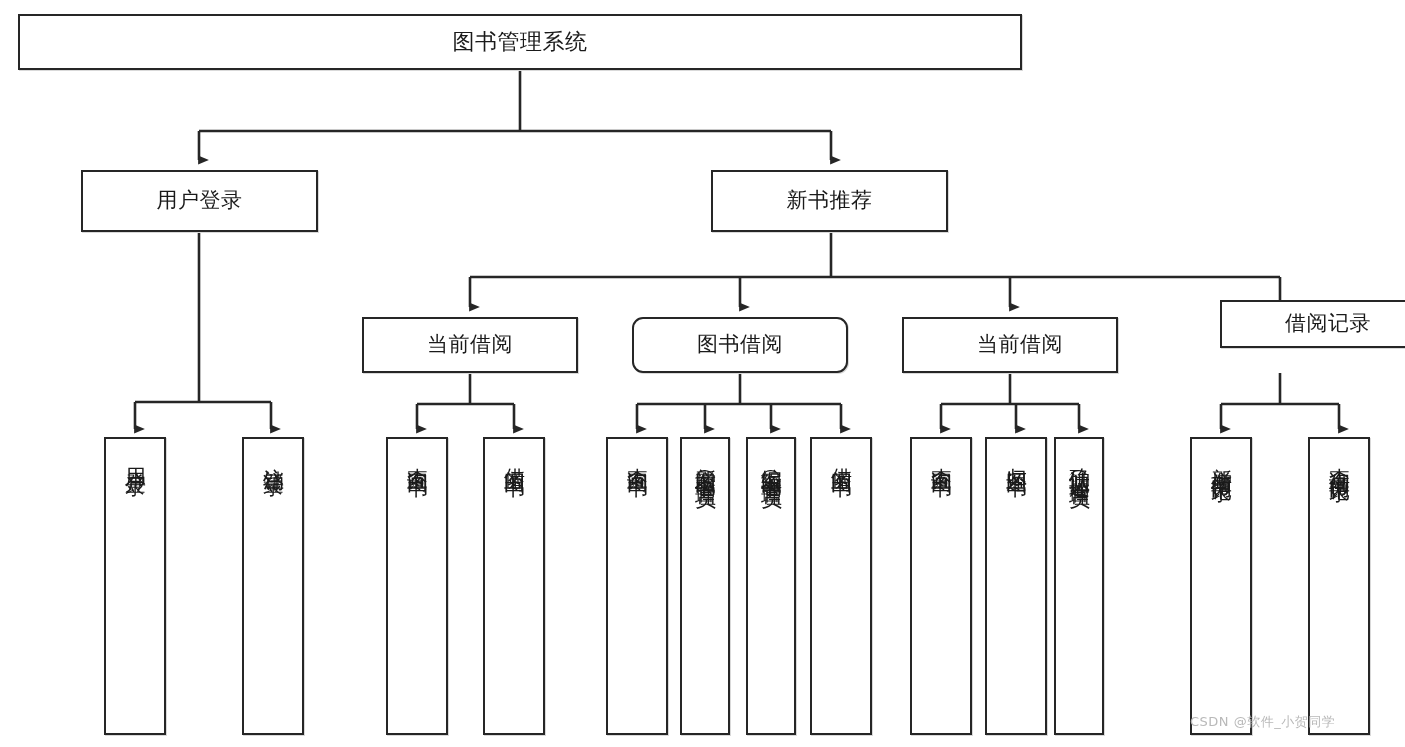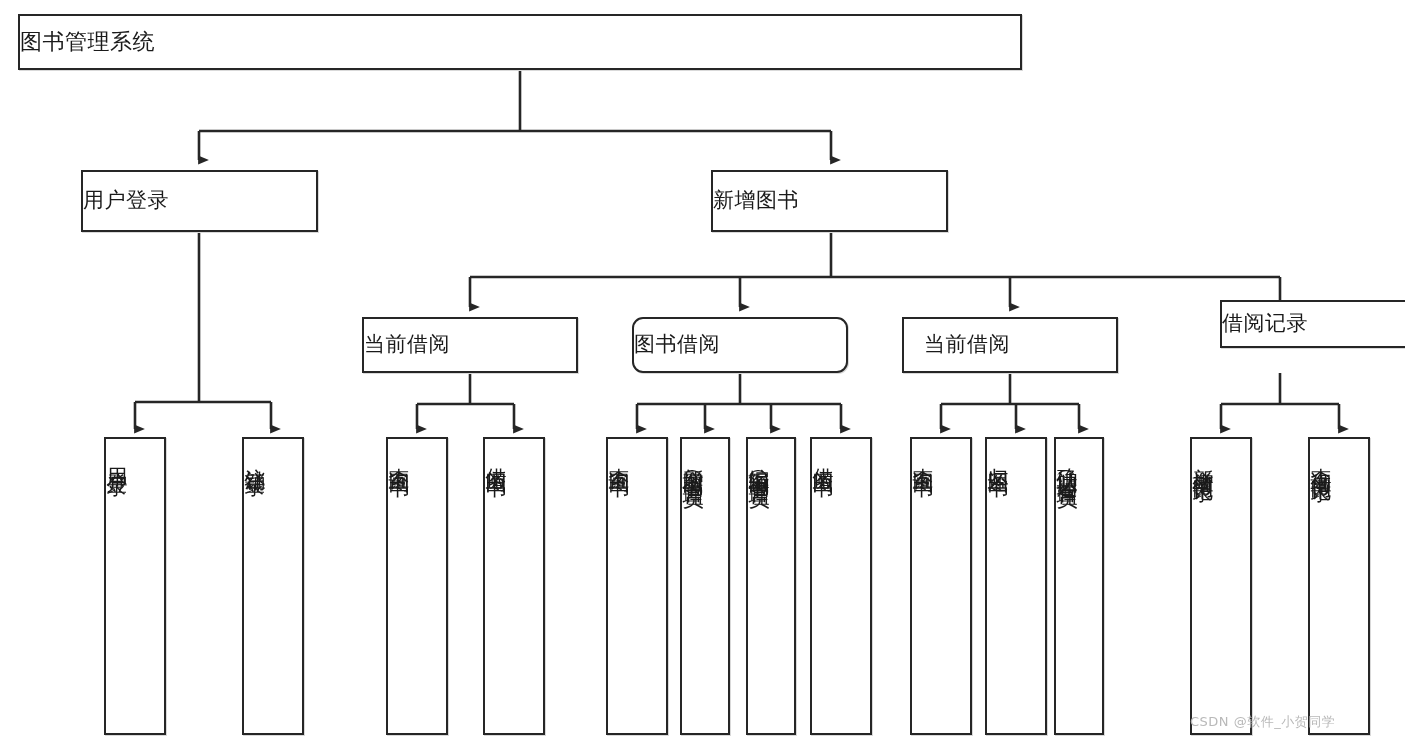--- a/index.html
+++ b/index.html
@@ -25,20 +25,21 @@
     height: 747px;
     pointer-events: none;
   }
   .node {
     position: absolute;
     box-sizing: border-box;
     background: #ffffff;
     border: 2px solid #262626;
     display: flex;
     align-items: center;
+    justify-content: center;
     color: #1a1a1a;
     box-shadow: 1px 1px 0 0 #d9d9d9;
   }
   .node .label {
     display: block;
     text-align: center;
     line-height: 1.12;
     letter-spacing: 0.5px;
   }
   
@@ -126,21 +127,21 @@
   </svg>
 
   <div class="node h root" style="left:18px; top:14px; width:1004px; height:56px;">
     <span class="label">图书管理系统</span>
   </div>
 
   <div class="node h" style="left:81px; top:170px; width:237px; height:62px;">
     <span class="label">用户登录</span>
   </div>
   <div class="node h" style="left:711px; top:170px; width:237px; height:62px;">
-    <span class="label">新增图书</span>
+    <span class="label">新书推荐</span>
   </div>
 
   <div class="node h" style="left:362px; top:317px; width:216px; height:56px;">
     <span class="label">当前借阅</span>
   </div>
   <div class="node h" style="left:632px; top:317px; width:216px; height:56px;border-radius:11px;">
     <span class="label">图书借阅</span>
   </div>
   <div class="node h" style="left:902px; top:317px; width:216px; height:56px;padding-left:20px;">
     <span class="label">当前借阅</span>

